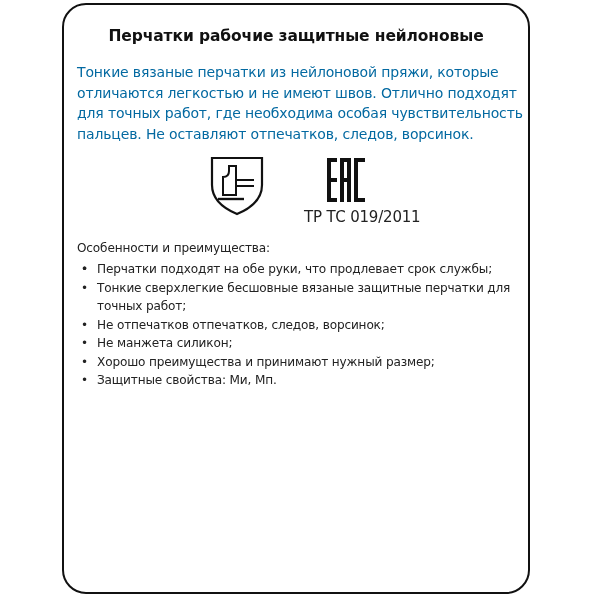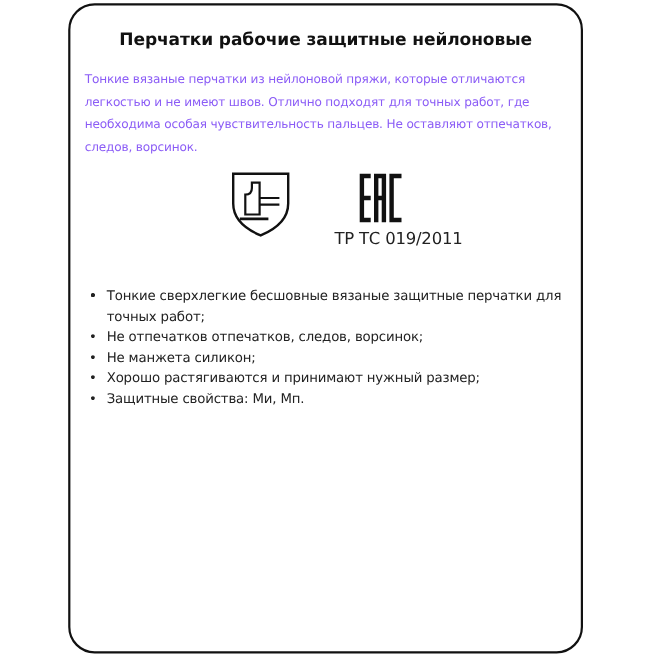--- a/index.html
+++ b/index.html
@@ -3,21 +3,21 @@
 <meta charset="utf-8">
 <style>
   html, body { margin:0; padding:0; background:#ffffff; }
   body { width:600px; height:600px; position:relative; overflow:hidden;
          font-family:"DejaVu Sans", "Liberation Sans", sans-serif; color:#1a1a1a; }
   .card { position:absolute; left:62px; top:3px; width:468px; height:591px;
           border:2.5px solid #111; border-radius:24px; box-sizing:border-box; background:#fff; }
   .title { position:absolute; left:0; right:0; top:22px; text-align:center;
            font-size:15.5px; font-weight:bold; color:#111; letter-spacing:-0.1px; }
   .intro { position:absolute; left:13px; top:57px; width:450px;
-           font-size:11px; line-height:20.5px; color:#8b5cf6; letter-spacing:-0.15px; }
+           font-size:14px; line-height:20.5px; color:#0369a1; letter-spacing:-0.15px; }
   .icons { position:absolute; left:0; right:0; top:148px; height:80px; }
   .shield { position:absolute; left:145px; top:2px; width:56px; height:62px; }
   .eac { position:absolute; left:262px; top:4px; width:40px; height:46px; }
   .eac-caption { position:absolute; left:240px; top:55px; font-size:15px; color:#222; letter-spacing:-0.2px; }
   .features-heading { position:absolute; left:13px; top:236px; font-size:12.1px; color:#222; letter-spacing:-0.15px; }
   .features { position:absolute; left:13px; top:255px; width:450px; margin:0; padding:0; list-style:none;
               font-size:12.1px; line-height:18.5px; color:#222; letter-spacing:-0.15px; }
   .features li { position:relative; padding-left:20px; }
   .features li .bullet { position:absolute; left:4px; top:0; font-size:12px; }
 </style>
@@ -43,23 +43,24 @@
       <path d="M1 1 H11 V5 H5 V21 H11 V25 H5 V41 H11 V45 H1 Z" fill="#111"></path>
 
       <path d="M14 45 V1 H25 V45 H21 V25 H18 V45 Z M18 5 V21 H21 V5 Z" fill="#111"></path>
 
       <path d="M28 1 H39 V5 H32 V41 H39 V45 H28 Z" fill="#111"></path>
     </svg>
 
     <div class="eac-caption">ТР ТС 019/2011</div>
   </div>
 
+  <div class="features-heading">Особенности и преимущества:</div>
 
   <ul class="features">
     <li><span class="bullet">•</span></li>
-    <li><span class="bullet">•</span></li>
+    <li><span class="bullet">•</span><span>Перчатки подходят на обе руки, что продлевает срок службы;</span></li>
     <li><span class="bullet">•</span><span>Тонкие сверхлегкие бесшовные вязаные защитные перчатки для точных работ;</span></li>
     <li><span class="bullet">•</span><span>Не отпечатков отпечатков, следов, ворсинок;</span></li>
     <li><span class="bullet">•</span><span>Не манжета силикон;</span></li>
-    <li><span class="bullet">•</span><span>Хорошо растягиваются и принимают нужный размер;</span></li>
+    <li><span class="bullet">•</span><span>Хорошо преимущества и принимают нужный размер;</span></li>
     <li><span class="bullet">•</span><span>Защитные свойства: Ми, Мп.</span></li>
   </ul>
 </div>
 
 </body></html>

